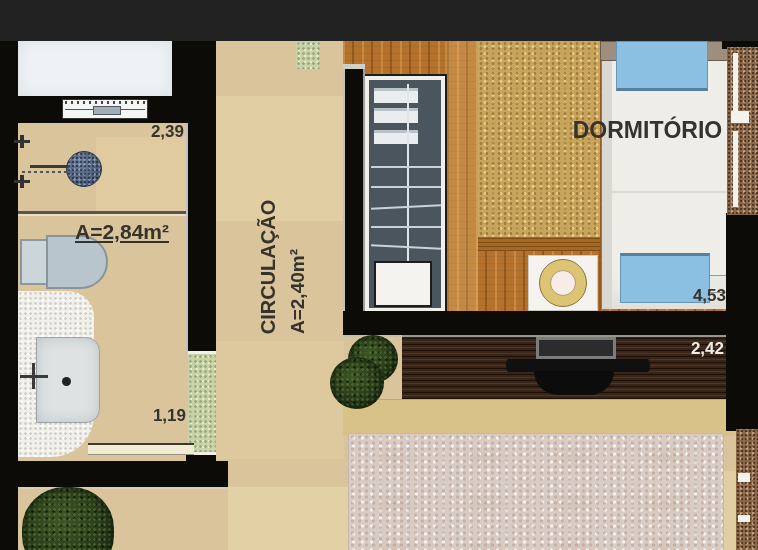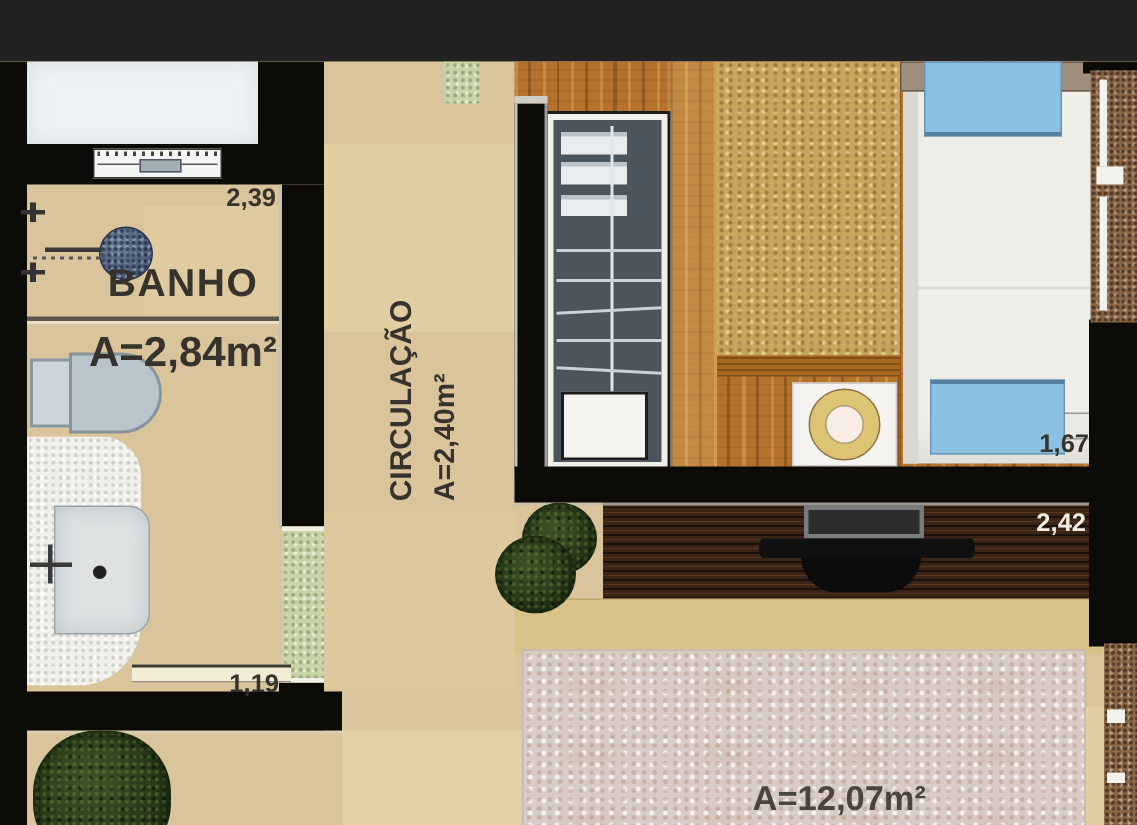--- a/index.html
+++ b/index.html
@@ -184,27 +184,26 @@
   <div class="abs" style="left:62px;top:336px;width:9px;height:9px;border-radius:50%;background:#222;"></div>
 
   <div class="bush" style="left:348px;top:294px;width:50px;height:48px;"></div>
   <div class="bush" style="left:330px;top:316px;width:54px;height:52px;"></div>
   <div class="bush" style="left:22px;top:446px;width:92px;height:90px;border-radius:46%;box-shadow:10px 8px 0 -14px #22331a, -6px 10px 0 -12px #1c2a12, inset 0 0 10px #0d1608;"></div>
 
   <div class="abs" style="left:76px;top:542px;width:24px;height:8px;background:#1c1c1c;border-radius:10px 10px 0 0;"></div>
   <div class="abs" style="left:214px;top:540px;width:26px;height:10px;background:#1c1c1c;border-radius:10px 10px 0 0;"></div>
 
   <div class="lbl right" style="left:130px;top:82px;width:54px;font-size:17px;">2,39</div>
-  <div class="lbl center" style="left:52px;top:134px;width:140px;font-size:26px;letter-spacing:1px;">BANHO</div>
-  <div class="lbl center" style="left:52px;top:180px;width:140px;font-size:28px;">A=2,84m²</div>
+  <div class="lbl center" style="left:52px;top:180px;width:140px;font-size:21px;text-decoration:underline;">A=2,84m²</div>
 
   <div class="lbl center" style="left:173px;top:216px;width:190px;font-size:20px;transform:rotate(-90deg);">CIRCULAÇÃO</div>
   <div class="lbl center" style="left:232px;top:241px;width:130px;font-size:19px;transform:rotate(-90deg);">A=2,40m²</div>
 
-  <div class="lbl right" style="left:676px;top:246px;width:50px;font-size:17px;">1,67</div>
+  <div class="lbl center" style="left:560px;top:78px;width:175px;font-size:23px;">DORMITÓRIO</div>
+  <div class="lbl right" style="left:676px;top:246px;width:50px;font-size:17px;">4,53</div>
 
   <div class="lbl right" style="left:672px;top:299px;width:52px;font-size:17px;color:#f0ede4;">2,42</div>
 
-  <div class="lbl center" style="left:462px;top:480px;width:195px;font-size:23px;color:#4a453c;">A=12,07m²</div>
-
-  <div class="lbl right" style="left:136px;top:406px;width:50px;font-size:17px;">1,19</div>
+
+  <div class="lbl right" style="left:136px;top:366px;width:50px;font-size:17px;">1,19</div>
 
 </div>
 
 </body></html>

